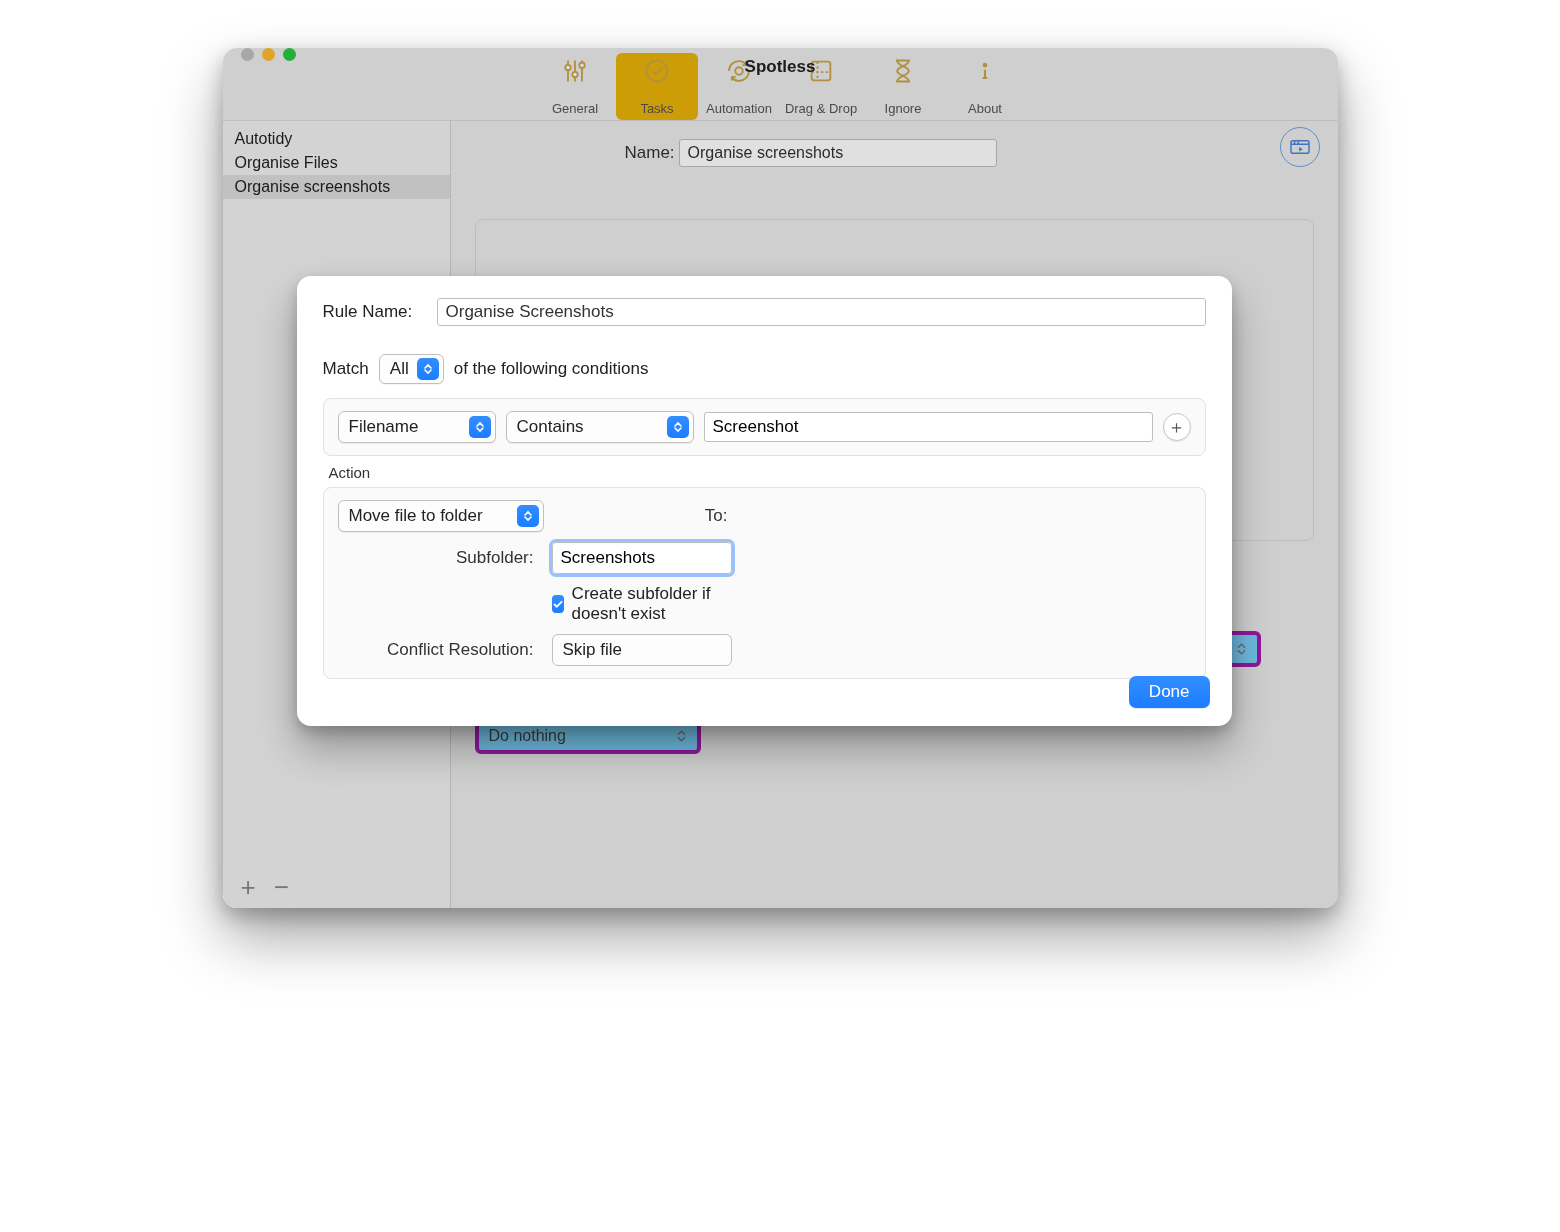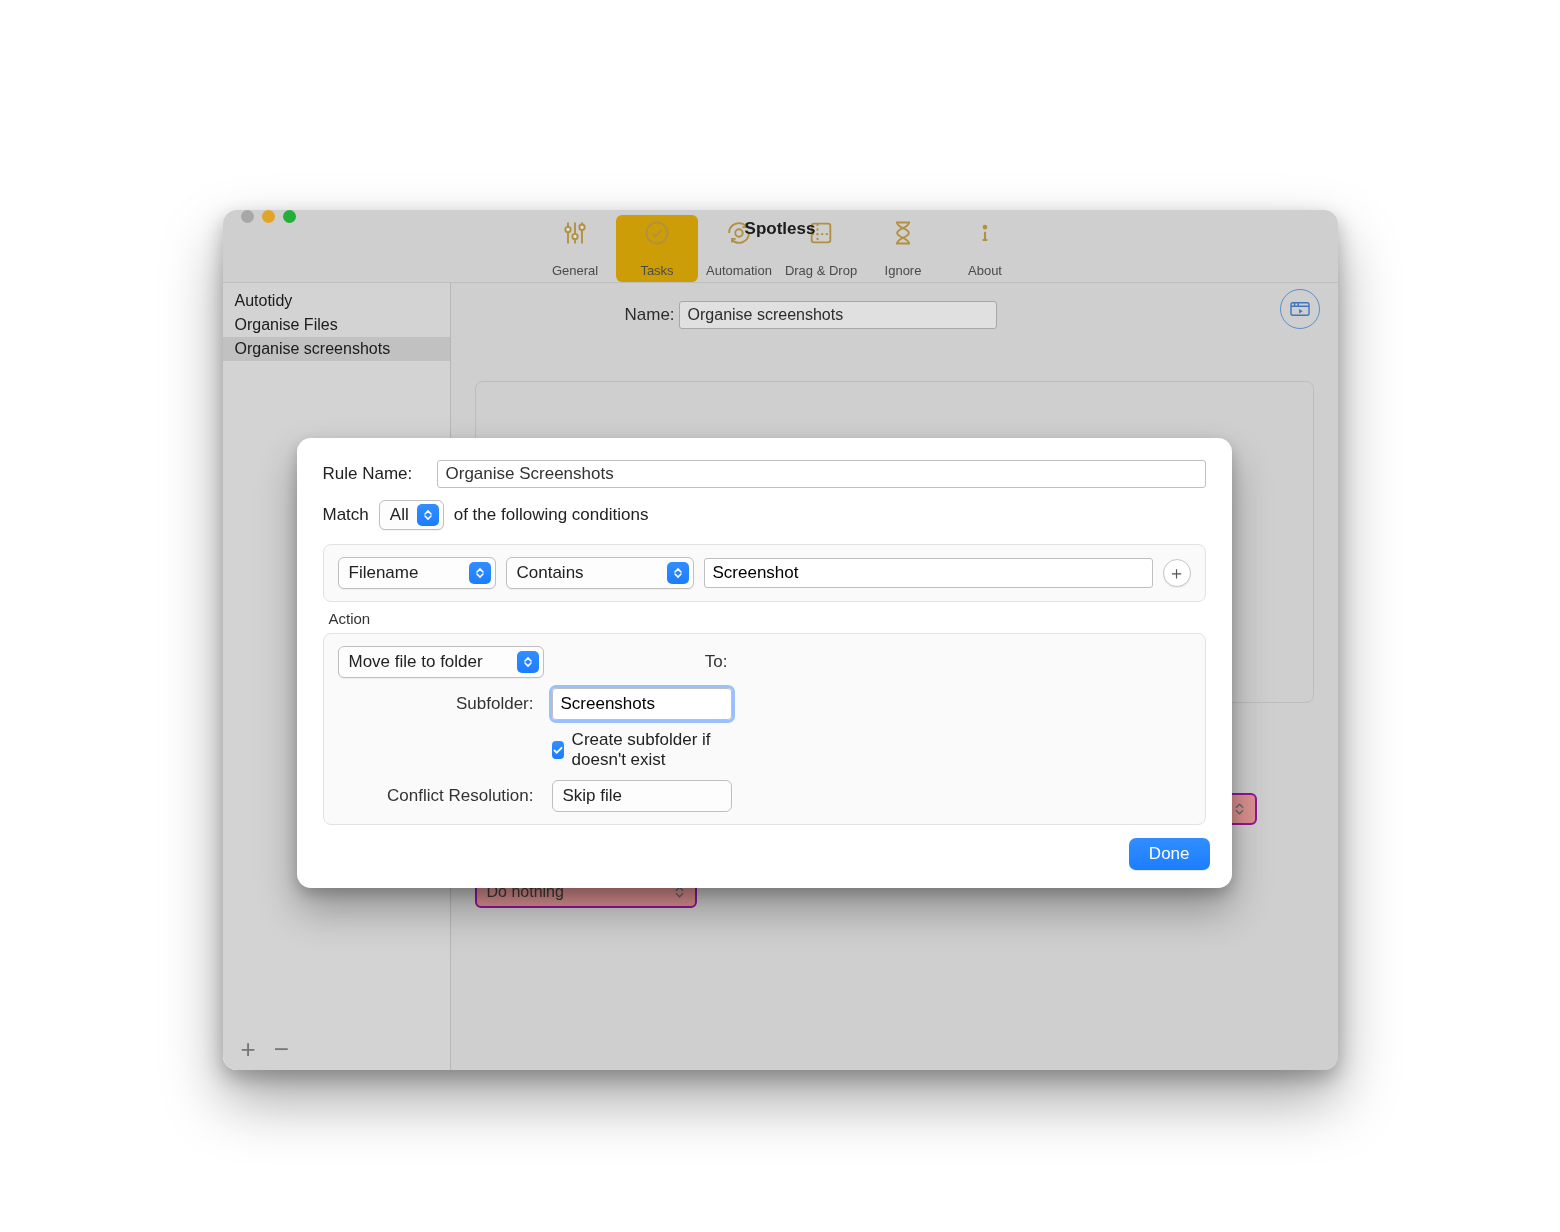--- a/index.html
+++ b/index.html
@@ -8,21 +8,21 @@
     --mac-accent-grad2:#1c7dff;
     --mac-window-bg:#ececec;
     --mac-text:#222;
     --mac-grey-text:#555;
     --mac-border:#cfcfcf;
     --mac-field-border:#bfbfbf;
     --dim-overlay:rgba(0,0,0,.12);
   }
   html,body{margin:0;padding:0;width:1560px;height:1232px;background:#fff;font-family:-apple-system,"Helvetica Neue",Helvetica,Arial,sans-serif;color:var(--mac-text);}
   
-  .stage{width:1560px;height:1232px;display:flex;align-items:center;justify-content:center;padding-top:48px;box-sizing:border-box}
+  .stage{width:1560px;height:1232px;display:flex;align-items:flex-start;justify-content:center;padding-top:48px;box-sizing:border-box}
   .mac-window{
     width:1115px;height:860px;
     background:var(--mac-window-bg);
     border-radius:14px;
     box-shadow:0 30px 60px rgba(0,0,0,.35),0 8px 20px rgba(0,0,0,.25);
     position:relative;
     overflow:hidden;
   }
   
   .dim{position:absolute;inset:0;background:var(--dim-overlay);z-index:5;border-radius:14px;}
@@ -49,34 +49,34 @@
   .sidebar .item.sel{background:#dcdcdc}
   .sidebar .bottom{margin-top:auto;display:flex;gap:18px;padding:10px 18px 12px;color:#888;font-size:26px;line-height:20px}
   .main{flex:1;position:relative;padding:18px 24px;box-sizing:border-box}
   .main .row{display:flex;align-items:center;gap:4px;margin-bottom:12px}
   .label{font-size:17px;color:#333}
   .field{height:26px;line-height:26px;padding:0 8px;background:#fff;border:1px solid var(--mac-field-border);border-radius:3px;font-size:16px;color:#333}
   .video-btn{position:absolute;top:6px;right:18px;width:38px;height:38px;border-radius:50%;border:1.5px solid #6aa2e7;display:flex;align-items:center;justify-content:center}
 
   .big-outline{border:1px solid #d8d8d8;border-radius:8px;height:320px;margin-top:52px}
 
-  .stepper-select{background:#fca5a5;border:2px solid #a21caf;border-radius:6px;height:28px;line-height:28px;padding:0 28px 0 10px;font-size:16px;color:#444;display:inline-flex;align-items:center;position:relative;min-width:180px}
+  .stepper-select{background:#7dd3fc;border:4px solid #a21caf;border-radius:6px;height:28px;line-height:28px;padding:0 28px 0 10px;font-size:16px;color:#444;display:inline-flex;align-items:center;position:relative;min-width:180px}
   .stepper-select .updn{position:absolute;right:6px;top:5px;height:18px;width:14px;display:flex;flex-direction:column;justify-content:center;color:#666}
   .section-label{font-size:15px;color:#555;margin:26px 0 8px 2px}
 
   
   .sheet{
     position:absolute;z-index:20;
     left:74px;top:228px;
     width:935px;height:450px;
     background:#fff;border-radius:14px;
     box-shadow:0 22px 40px rgba(0,0,0,.30),0 6px 14px rgba(0,0,0,.20);
     padding:22px 26px;box-sizing:border-box;font-size:17px;
   }
-  .sheet .frow{display:flex;align-items:center;gap:14px;margin-bottom:12px}
+  .sheet .frow{display:flex;align-items:center;gap:14px;margin-bottom:28px}
   .sheet .flabel{min-width:100px;text-align:left;color:var(--mac-text)}
   .sheet input.text{flex:1;height:26px;padding:0 8px;font-size:17px;border:1px solid var(--mac-field-border);border-radius:3px;background:#fff;color:#222}
   .sheet input.text.readonly{color:#333}
   .popup{display:inline-flex;align-items:center;height:30px;border:1px solid var(--mac-field-border);border-radius:6px;background:#fdfdfd;padding:0 4px 0 10px;font-size:17px;box-shadow:0 1px 1px rgba(0,0,0,.05);}
   .popup .cap{position:relative;display:flex;align-items:center;justify-content:center;width:22px;height:22px;border-radius:5px;margin-left:8px;background:linear-gradient(180deg,var(--mac-accent-grad1),var(--mac-accent-grad2));color:#fff}
   .popup .cap svg{width:12px;height:12px}
   .popup.small{height:28px}
 
   .cond-box,.action-box{border:1px solid #e2e2e2;border-radius:8px;padding:12px 14px;background:#fafafa;display:flex;align-items:center;gap:10px;margin-bottom:8px}
   .cond-box .text-input{flex:1;height:28px;padding:0 8px;border:1px solid var(--mac-field-border);border-radius:3px;background:#fff;font-size:17px}

